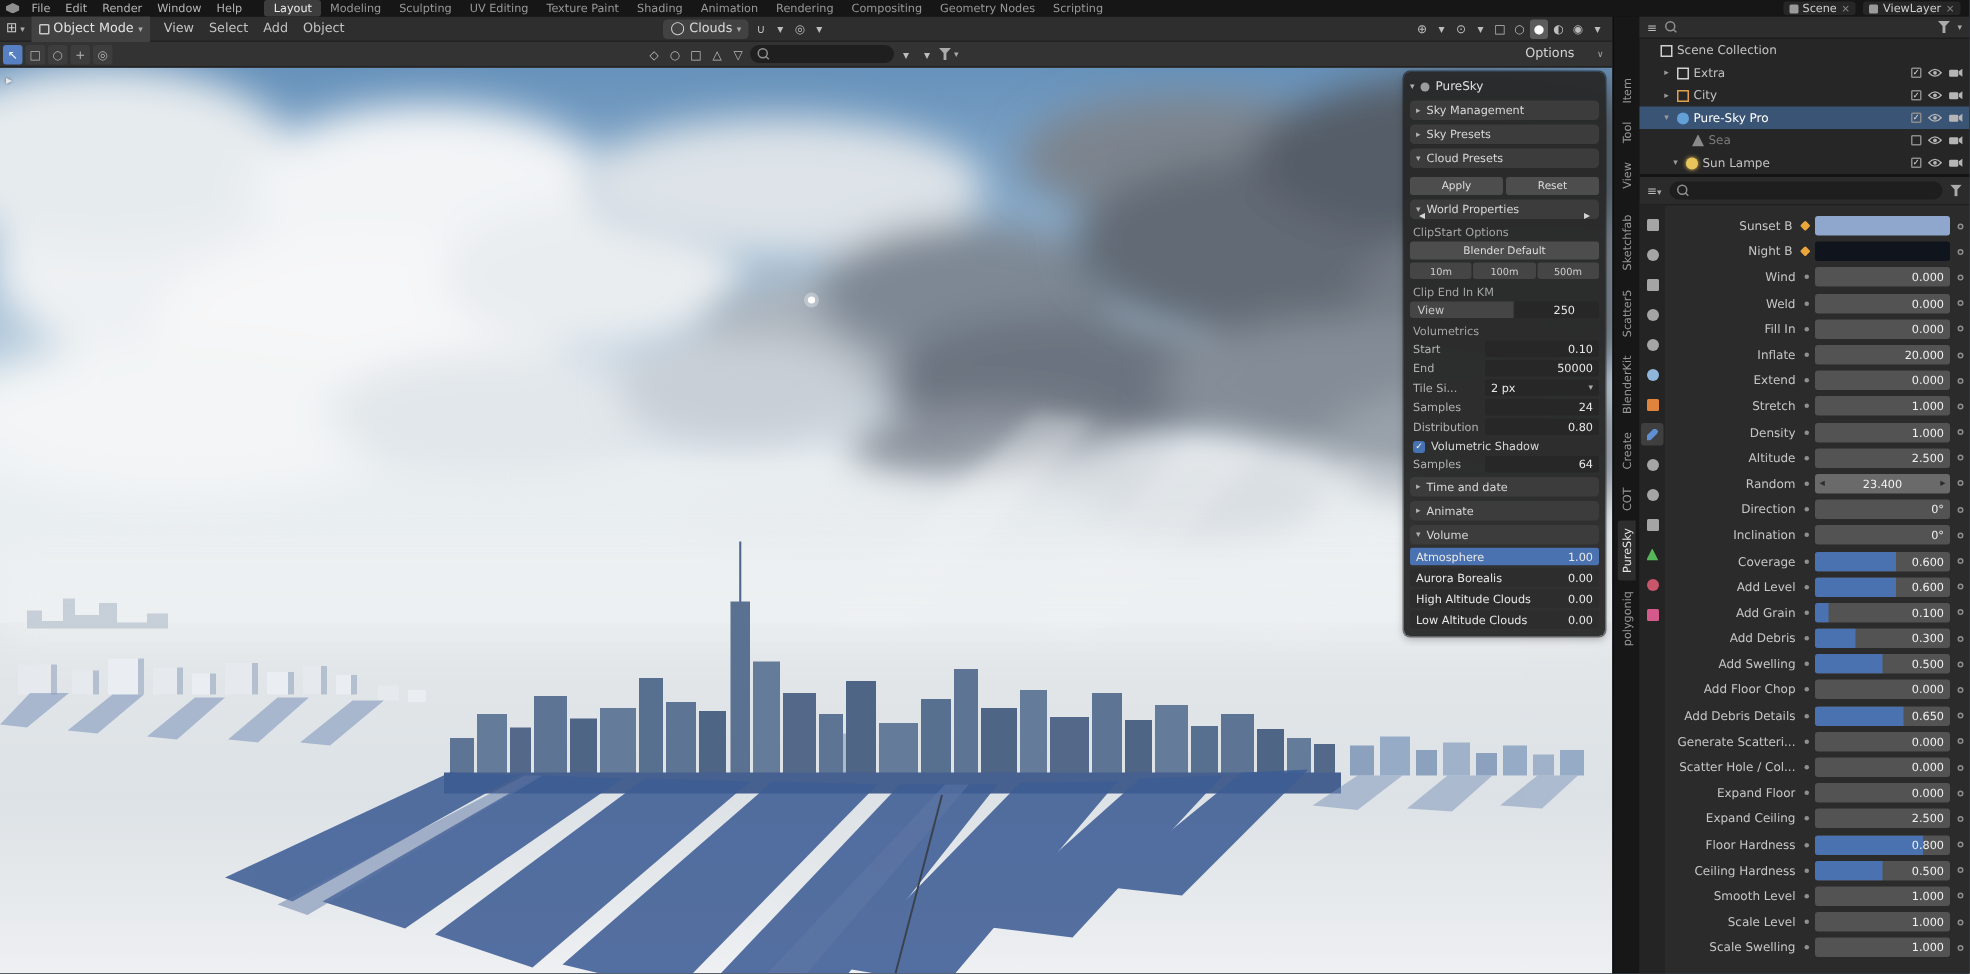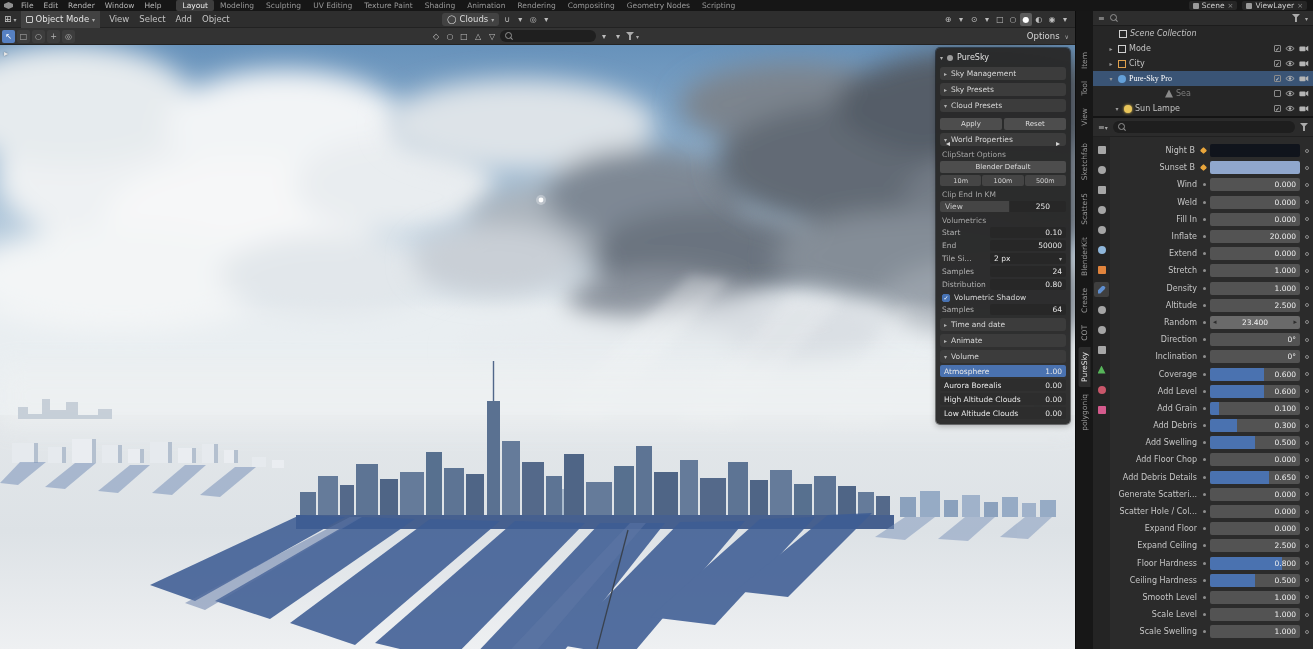--- a/index.html
+++ b/index.html
@@ -30,21 +30,21 @@
 .vic{min-width:12px;height:13px;display:flex;align-items:center;justify-content:center;color:#bdbdbd;font-size:8px}
 .vic.active{background:#5c5c5c;border-radius:2px;color:#fff}
 
 
 .vtools{position:absolute;left:0;top:28px;width:1075px;height:17px;background:#333;display:flex;align-items:center;z-index:30;border-bottom:1px solid #232323}
 .tbox{min-width:13px;height:13px;background:#3d3d3d;border-radius:2px;margin-left:2px;display:flex;align-items:center;justify-content:center;color:#b5b5b5;font-size:8px}
 .tbox.active{background:#5680c2;color:#fff}
 .vtcenter{position:absolute;left:430px;display:flex;align-items:center;gap:2px}
 .searchbox{width:96px;height:12px;background:#1f1f1f;border-radius:7px;display:flex;align-items:center;padding:0 5px;gap:3px}
 .searchbox input{background:transparent;border:none;outline:none;width:70px;color:#ddd;font-size:7.5px;font-family:inherit}
-.vtright{position:absolute;right:6px;display:flex;align-items:center;gap:5px;color:#d4d4d4;font-size:8.5px}
+.vtright{position:absolute;right:6px;display:flex;align-items:center;gap:15px;color:#d4d4d4;font-size:8.5px}
 .mag{position:relative;width:8px;height:8px;flex:none}
 .mag::before{content:"";position:absolute;left:0;top:0;width:5px;height:5px;border:1px solid #909090;border-radius:50%}
 .mag::after{content:"";position:absolute;left:5px;top:5.5px;width:3px;height:1px;background:#909090;transform:rotate(45deg)}
 .funnel{width:8px;height:8px;background:#ababab;clip-path:polygon(0 0,100% 0,62% 42%,62% 100%,38% 100%,38% 42%);flex:none}
 .chev{font-size:6px;color:#aaa}
 
 
 .viewport{position:absolute;left:0;top:45px;width:1075px;height:604px;overflow:hidden;background:#9db8ce;z-index:10}
 .tb-expand{position:absolute;left:4px;top:4px;color:#e8e8e8;font-size:8px;text-shadow:0 0 2px #567;z-index:5}
 
@@ -551,29 +551,29 @@
 
 <div class="outliner">
   <div class="ol-head">
     <span>≡</span>
     <span class="mag"></span>
     <span style="flex:1"></span>
     <span class="funnel"></span>
     <span class="chev">▾</span>
   </div>
   <div>
-      <div class="orow" style="padding-left: 15px; font-style: italic;">
+      <div class="orow" style="padding-left: 3px;">
         <span class="oarrow"></span>
         <span class="oicon scene-collection" style="--c: #d0d0d0;"></span>
         <span class="olabel">Scene Collection</span>
       </div>
       <div class="orow" style="padding-left: 14px;">
         <span class="oarrow">▸</span>
         <span class="oicon collection" style="--c: #d0d0d0;"></span>
-        <span class="olabel">Mode</span>
+        <span class="olabel">Extra</span>
         <span class="oright">
           <span class="ocb on">✓</span>
           <span class="oic">
             <svg viewBox="0 0 12 8" width="10" height="7">
               <path d="M1 4 Q6 -1.5 11 4 Q6 9.5 1 4 Z" fill="none" stroke="currentColor" stroke-width="1"></path>
               <circle cx="6" cy="4" r="1.5" fill="currentColor"></circle>
             </svg>
           </span>
           <span class="oic">
             <svg viewBox="0 0 13 9" width="10" height="7">
@@ -596,41 +596,41 @@
             </svg>
           </span>
           <span class="oic">
             <svg viewBox="0 0 13 9" width="10" height="7">
               <path d="M9 3.2 L12 1 V8 L9 5.8 Z" fill="currentColor"></path>
               <rect x="0.5" y="2" width="8" height="6" rx="1.2" fill="currentColor"></rect>
             </svg>
           </span>
         </span>
       </div>
-      <div class="orow sel" style="padding-left: 14px; font-family: Liberation Serif, serif;">
+      <div class="orow sel" style="padding-left: 14px;">
         <span class="oarrow">▾</span>
         <span class="oicon world" style="--c: #64a0d8;"></span>
         <span class="olabel">Pure-Sky Pro</span>
         <span class="oright">
           <span class="ocb on">✓</span>
           <span class="oic">
             <svg viewBox="0 0 12 8" width="10" height="7">
               <path d="M1 4 Q6 -1.5 11 4 Q6 9.5 1 4 Z" fill="none" stroke="currentColor" stroke-width="1"></path>
               <circle cx="6" cy="4" r="1.5" fill="currentColor"></circle>
             </svg>
           </span>
           <span class="oic">
             <svg viewBox="0 0 13 9" width="10" height="7">
               <path d="M9 3.2 L12 1 V8 L9 5.8 Z" fill="currentColor"></path>
               <rect x="0.5" y="2" width="8" height="6" rx="1.2" fill="currentColor"></rect>
             </svg>
           </span>
         </span>
       </div>
-      <div class="orow dim" style="padding-left: 24px; margin-left: 37px;">
+      <div class="orow dim" style="padding-left: 24px;">
         <span class="oarrow"></span>
         <span class="oicon mesh" style="--c: #8a8a8a;"></span>
         <span class="olabel">Sea</span>
         <span class="oright">
           <span class="ocb"></span>
           <span class="oic">
             <svg viewBox="0 0 12 8" width="10" height="7">
               <path d="M1 4 Q6 -1.5 11 4 Q6 9.5 1 4 Z" fill="none" stroke="currentColor" stroke-width="1"></path>
               <circle cx="6" cy="4" r="1.5" fill="currentColor"></circle>
             </svg>
@@ -713,29 +713,29 @@
       </div>
       <div class="ptab">
         <span class="pshape circle" style="--c: #c8566a;"></span>
       </div>
       <div class="ptab">
         <span class="pshape square" style="--c: #d45a8c;"></span>
       </div>
     </div>
   <div class="prows">
       <div class="prow">
+        <span class="plab">Sunset B</span>
+        <span class="pdot key"></span>
+        <span class="pfield" style="background: rgb(144, 167, 205);"></span>
+        <span class="pdec"></span>
+      </div>
+      <div class="prow">
         <span class="plab">Night B</span>
         <span class="pdot key"></span>
         <span class="pfield" style="background: rgb(16, 20, 28);"></span>
-        <span class="pdec"></span>
-      </div>
-      <div class="prow">
-        <span class="plab">Sunset B</span>
-        <span class="pdot key"></span>
-        <span class="pfield" style="background: rgb(144, 167, 205);"></span>
         <span class="pdec"></span>
       </div>
       <div class="prow">
         <span class="plab">Wind</span>
         <span class="pdot"></span>
         <span class="pfield">
           <span class="pval">0.000</span>
         </span>
         <span class="pdec"></span>
       </div>

